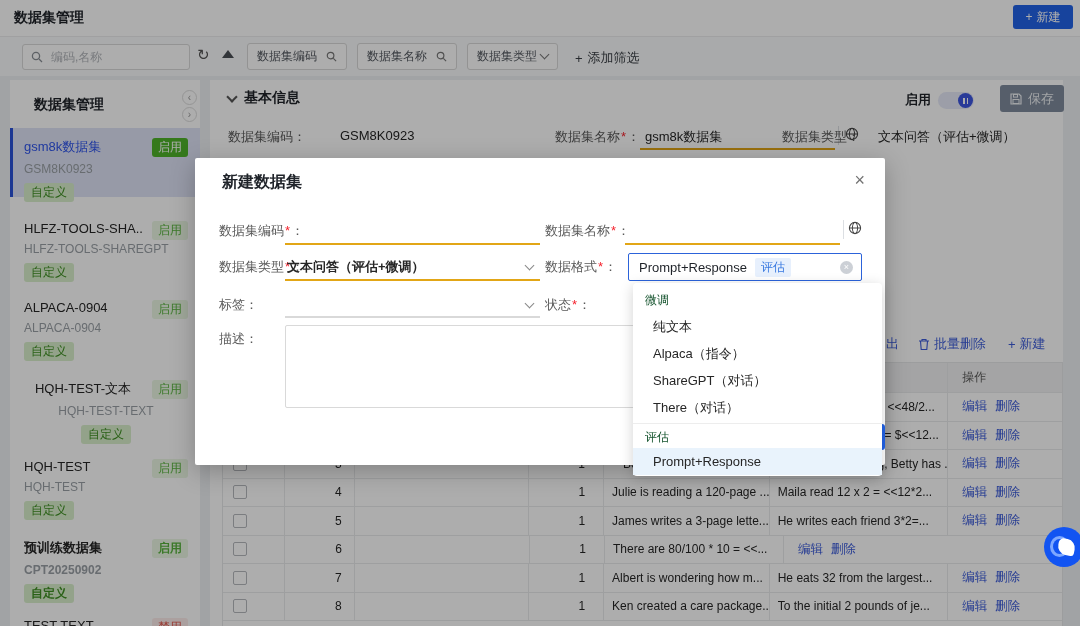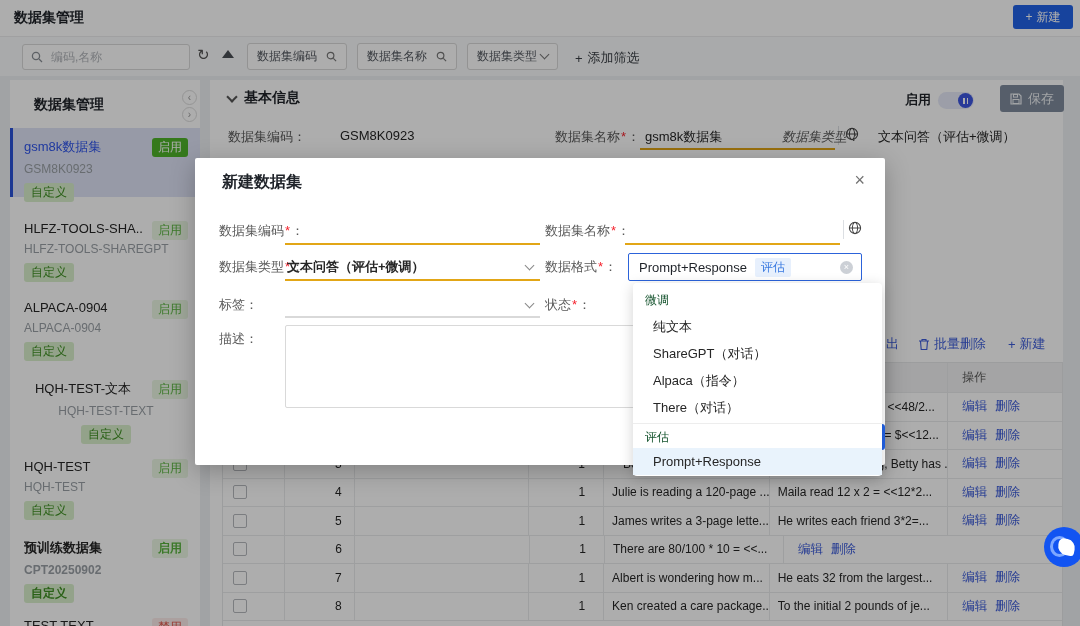--- a/index.html
+++ b/index.html
@@ -225,21 +225,21 @@
     <span class="abs fvalue" style="left:435px;top:48px;">gsm8k数据集</span>
     <div class="abs u-orange" style="left:430px;top:68px;width:195px;"></div>
     <div class="abs vdiv" style="left:628px;top:46px;"></div>
     <span class="abs" style="left:635px;top:47px;">
         <svg width="14" height="14" viewBox="0 0 14 14">
           <circle cx="7" cy="7" r="5.6" fill="none" stroke="#444" stroke-width="1.1"></circle>
           <ellipse cx="7" cy="7" rx="2.6" ry="5.6" fill="none" stroke="#444" stroke-width="1"></ellipse>
           <line x1="1.4" y1="7" x2="12.6" y2="7" stroke="#444" stroke-width="1"></line>
         </svg>
       </span>
-    <span class="abs flabel" style="left:572px;top:48px;font-style:italic;"><span>数据集类型</span><span>：</span></span>
+    <span class="abs flabel" style="left:572px;top:48px;"><span>数据集类型</span><span>：</span></span>
     <span class="abs fvalue" style="left:668px;top:48px;">文本问答（评估+微调）</span>
 
     <div class="abs tlink" style="left:676px;top:255px;">
         <span>出</span>
       </div>
     <div class="abs tlink" style="left:708px;top:255px;">
       <span>
           <svg width="12" height="13" viewBox="0 0 12 13">
             <path d="M1 3h10M4 3V1.5h4V3M2.5 3l.7 8.5h5.6l.7-8.5" fill="none" stroke="#3b5bd9" stroke-width="1.1"></path>
           </svg>
@@ -417,22 +417,22 @@
 
     <span class="abs m-label" style="left:24px;top:172px;"><span>描述</span><span>：</span></span>
     <div class="abs m-textarea"></div>
 
     <div class="abs btn-primary m-confirm"></div>
   </div>
 
   <div class="abs dropdown">
     <div class="dd-group">微调</div>
     <div class="dd-opt">纯文本</div>
+    <div class="dd-opt">Alpaca（指令）</div>
     <div class="dd-opt">ShareGPT（对话）</div>
-    <div class="dd-opt">Alpaca（指令）</div>
     <div class="dd-opt">There（对话）</div>
     <div class="dd-div"></div>
     <div class="dd-group" style="height:22px;line-height:22px;">评估</div>
     <div class="dd-opt sel">Prompt+Response</div>
   </div>
 
   <div class="abs float-btn">
     <span class="arc"></span>
     <span class="blob"></span>
   </div>

